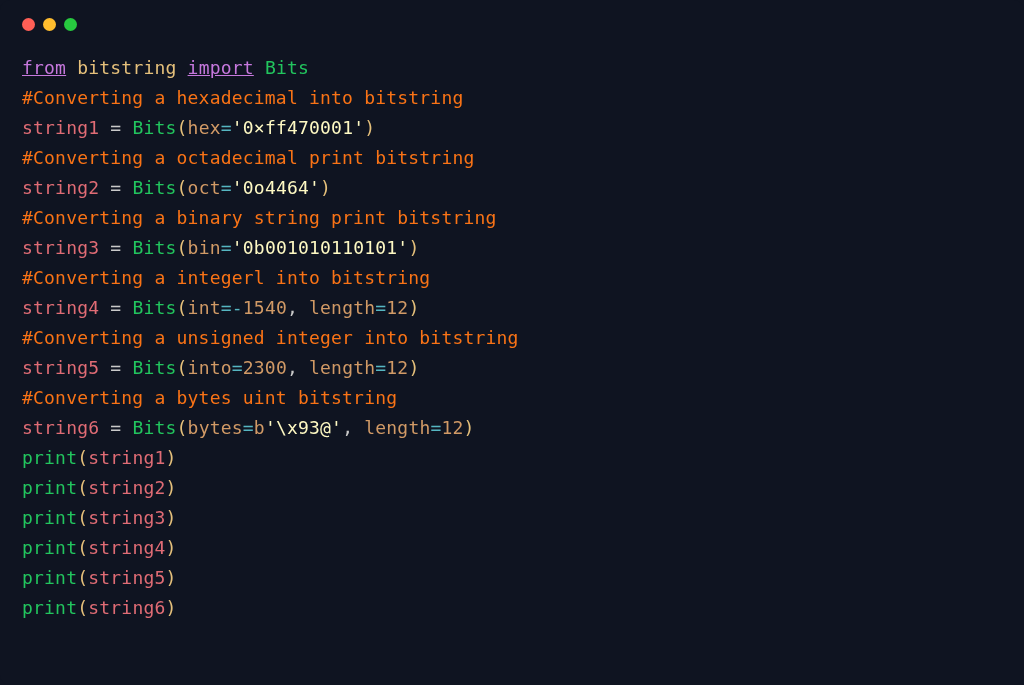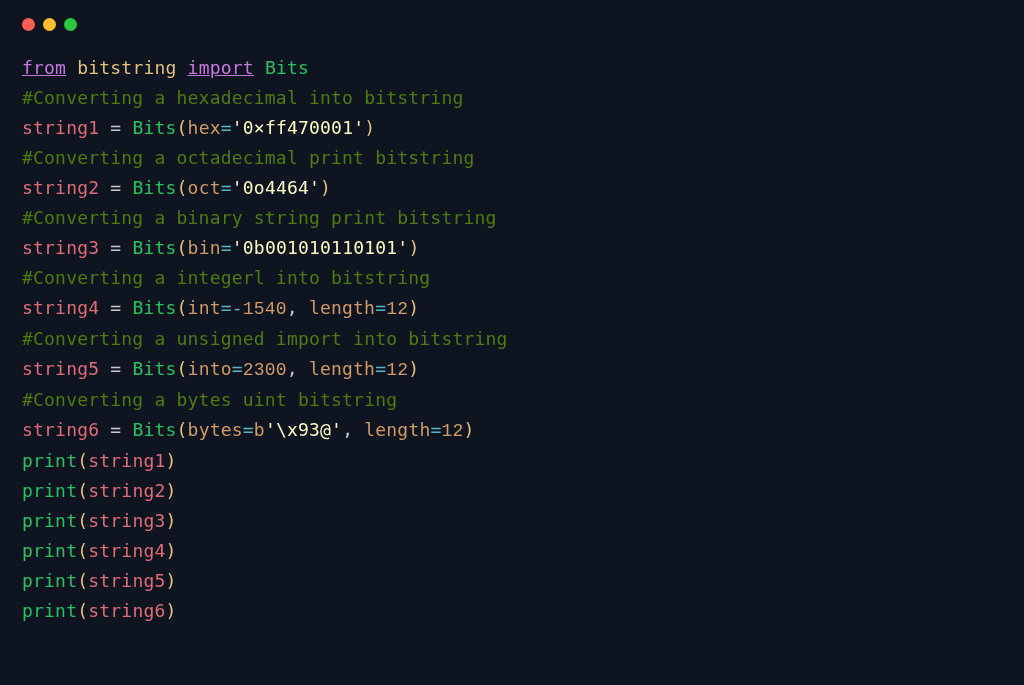--- a/index.html
+++ b/index.html
@@ -38,27 +38,27 @@
     margin: 0;
     font-size: 18px;
     line-height: 30px;
     letter-spacing: 0.2px;
     color: #c9c9c9;
     white-space: pre;
   }
   .kw    { color: #c678dd; text-decoration: underline; } 
   .mod   { color: #e5c07b; text-align: right; } 
   .cls   { color: #22c55e; } 
-  .cmt   { color: #4d7c0f; font-style: normal; }
+  .cmt   { color: #f97316; font-style: normal; }
   .var   { color: #e06c75; } 
   .op    { color: #c9c9c9; }
   .par   { color: #e5c07b; }
   .arg   { color: #d19a66; } 
   .str   { color: #fef9c3; }
-  .num   { color: #d19a66; font-family: Liberation Mono, monospace; }
+  .num   { color: #d19a66; }
   .eq    { color: #56b6c2; }
 </style>
 </head>
 <body>
 
 <div class="window">
   <div class="controls">
     <div class="dot red"></div>
     <div class="dot yellow"></div>
     <div class="dot green"></div>
@@ -66,21 +66,21 @@
 
 <pre class="code"><span><span class="kw">from</span> <span class="mod">bitstring</span> <span class="kw">import</span> <span class="cls">Bits</span></span>
 <span><span class="cmt">#Converting a hexadecimal into bitstring</span></span>
 <span><span class="var">string1</span><span class="op"> = </span><span class="cls">Bits</span><span class="par">(</span><span class="arg">hex</span><span class="eq">=</span><span class="str"><span>'</span><span>0×ff470001</span><span>'</span></span><span class="par">)</span></span>
 <span><span class="cmt">#Converting a octadecimal print bitstring</span></span>
 <span><span class="var">string2</span><span class="op"> = </span><span class="cls">Bits</span><span class="par">(</span><span class="arg">oct</span><span class="eq">=</span><span class="str"><span>'</span><span>0o4464</span><span>'</span></span><span class="par">)</span></span>
 <span><span class="cmt">#Converting a binary string print bitstring</span></span>
 <span><span class="var">string3</span><span class="op"> = </span><span class="cls">Bits</span><span class="par">(</span><span class="arg">bin</span><span class="eq">=</span><span class="str"><span>'</span><span>0b001010110101</span><span>'</span></span><span class="par">)</span></span>
 <span><span class="cmt">#Converting a integerl into bitstring</span></span>
 <span><span class="var">string4</span><span class="op"> = </span><span class="cls">Bits</span><span class="par">(</span><span class="arg">int</span><span class="eq">=</span><span class="eq">-</span><span class="num">1540</span><span class="op">, </span><span class="arg">length</span><span class="eq">=</span><span class="num">12</span><span class="par">)</span></span>
-<span><span class="cmt">#Converting a unsigned import into bitstring</span></span>
+<span><span class="cmt">#Converting a unsigned integer into bitstring</span></span>
 <span><span class="var">string5</span><span class="op"> = </span><span class="cls">Bits</span><span class="par">(</span><span class="arg">into</span><span class="eq">=</span><span class="num">2300</span><span class="op">, </span><span class="arg">length</span><span class="eq">=</span><span class="num">12</span><span class="par">)</span></span>
 <span><span class="cmt">#Converting a bytes uint bitstring</span></span>
 <span><span class="var">string6</span><span class="op"> = </span><span class="cls">Bits</span><span class="par">(</span><span class="arg">bytes</span><span class="eq">=</span><span class="arg">b</span><span class="str"><span>'</span><span>\x93@</span><span>'</span></span><span class="op">, </span><span class="arg">length</span><span class="eq">=</span><span class="num">12</span><span class="par">)</span></span>
 <span><span class="cls">print</span><span class="par">(</span><span class="var">string1</span><span class="par">)</span></span>
 <span><span class="cls">print</span><span class="par">(</span><span class="var">string2</span><span class="par">)</span></span>
 <span><span class="cls">print</span><span class="par">(</span><span class="var">string3</span><span class="par">)</span></span>
 <span><span class="cls">print</span><span class="par">(</span><span class="var">string4</span><span class="par">)</span></span>
 <span><span class="cls">print</span><span class="par">(</span><span class="var">string5</span><span class="par">)</span></span>
 <span><span class="cls">print</span><span class="par">(</span><span class="var">string6</span><span class="par">)</span></span></pre>
 </div>

